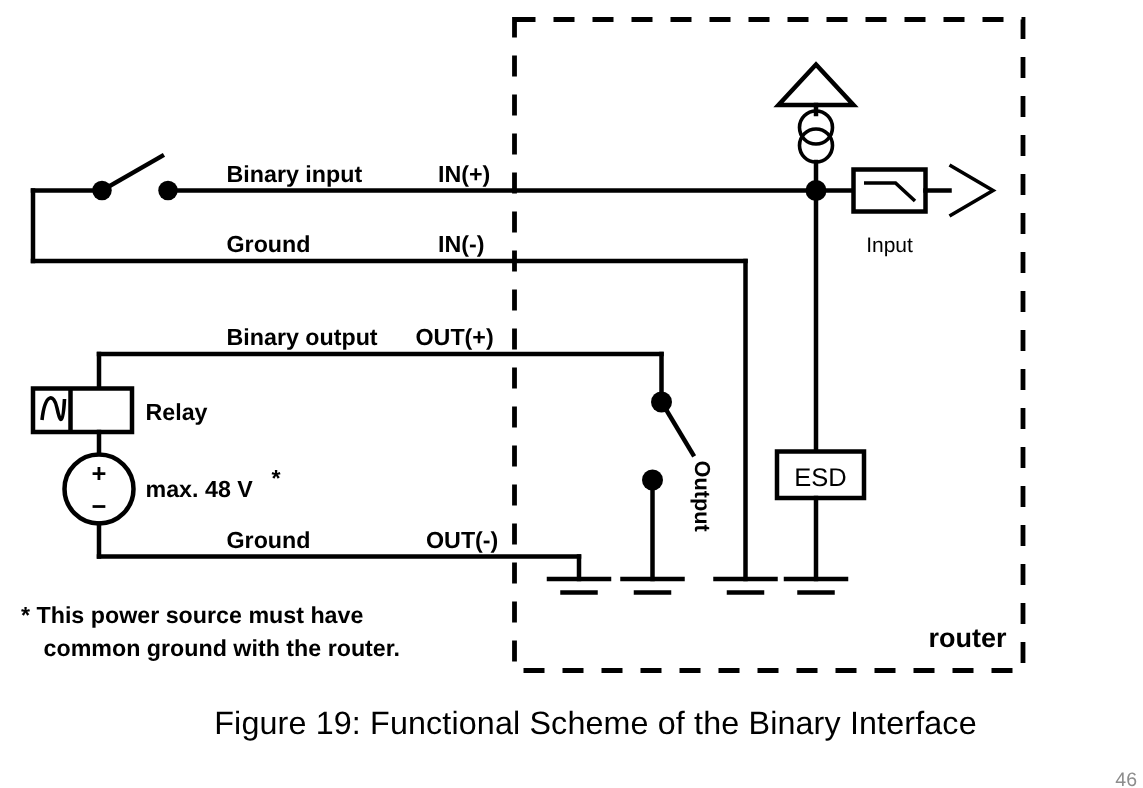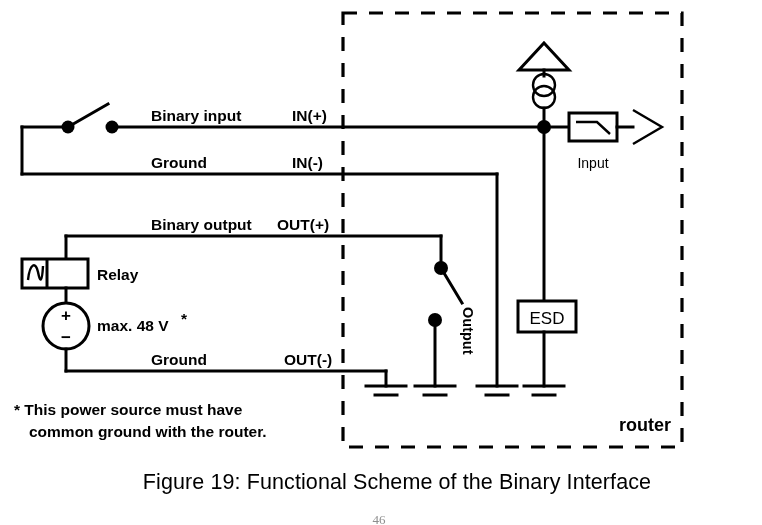--- a/index.html
+++ b/index.html
@@ -95,22 +95,22 @@
     font-size: 21.5px;
     color: #000;
     letter-spacing: 0.1px;
     padding-left: 16px;
   }
   .pagenum {
     position: absolute;
     left: 0;
     top: 512px;
     width: 758px;
-    text-align: center;
-    font-family: Liberation Serif, serif;
+    text-align: right;
+    font-family: Liberation Sans, sans-serif;
     font-size: 13px;
     color: #8d8d8d;
     overflow: hidden;
     height: 13px;
   }
 </style>
 </head>
 <body>
 
 <div id="figure-root">

